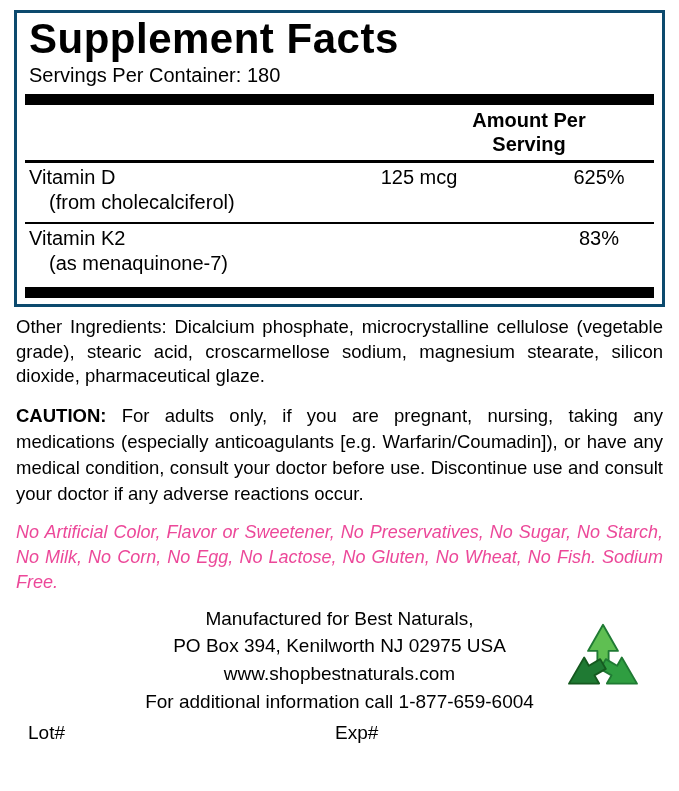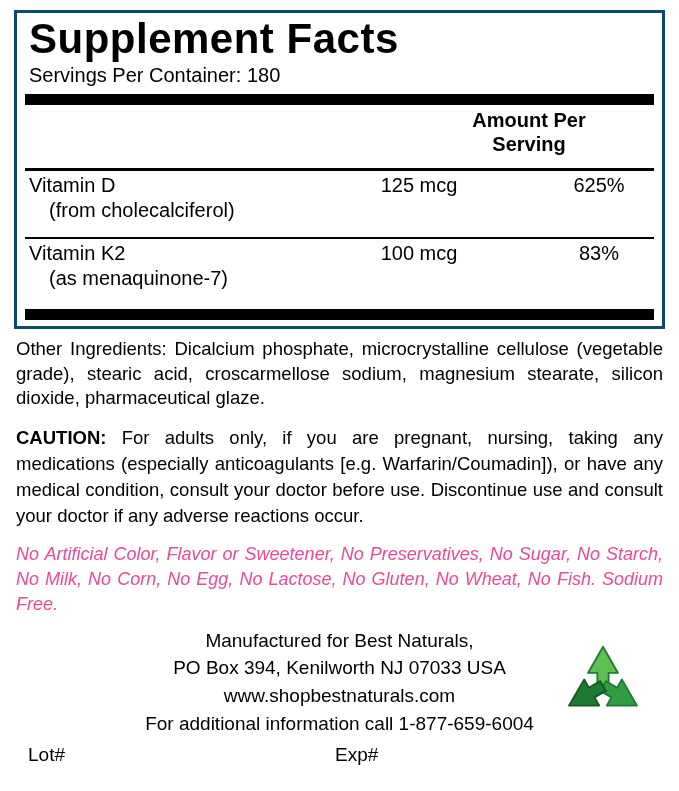--- a/index.html
+++ b/index.html
@@ -52,39 +52,39 @@
     margin: 0;
   }
   .rule-thin {
     border-top: 2px solid #000;
     margin: 0;
   }
   .hdr-row {
     display: flex;
     justify-content: flex-end;
     align-items: center;
-    padding: 3px 0 12px 0;
+    padding: 3px 0 4px 0;
     gap: 28px;
   }
   .hdr-amount {
     width: 250px;
     text-align: center;
     font-size: 20px;
     font-weight: bold;
     line-height: 1.2;
   }
   .hdr-dv {
     width: 110px;
     text-align: center;
     font-size: 20px;
     font-weight: bold;
     line-height: 1.2;
   }
   .nutrient {
-    padding: 3px 0 14px 0;
+    padding: 3px 0 7px 0;
   }
   .nut-main {
     display: flex;
     align-items: baseline;
   }
   .nut-name {
     flex: 1;
     font-size: 20px;
     margin-left: 4px;
   }
@@ -193,42 +193,41 @@
         <div class="nut-dv">625%</div>
       </div>
       <div class="nut-sub">(from cholecalciferol)</div>
     </div>
 
     <div class="rule-thin"></div>
 
     <div class="nutrient">
       <div class="nut-main">
         <div class="nut-name">Vitamin K2</div>
-        <div class="nut-amt">100 mcg</div>
         <div class="nut-dv">83%</div>
       </div>
       <div class="nut-sub">(as menaquinone-7)</div>
     </div>
 
     <div class="panel-bottom"></div>
   </div>
 
   <div class="other-ing">
     <b>Other Ingredients:</b><span> Dicalcium phosphate, microcrystalline cellulose (vegetable grade), stearic acid, croscarmellose sodium, magnesium stearate, silicon dioxide, pharmaceutical glaze.</span>
   </div>
 
   <div class="caution">
     <span class="cap">CAUTION:</span><span> For adults only, if you are pregnant, nursing, taking any medications (especially anticoagulants [e.g. Warfarin/Coumadin]),  or have any medical condition, consult your doctor before use. Discontinue use and consult your doctor if any adverse reactions occur.</span>
   </div>
 
   <div class="free-claims">No Artificial Color, Flavor or Sweetener, No Preservatives, No Sugar, No Starch, No Milk, No Corn,  No Egg, No Lactose, No Gluten, No Wheat, No Fish. Sodium Free.</div>
 
   <div class="footer">
     <span class="line">Manufactured for Best Naturals,</span>
-    <span class="line">PO Box 394, Kenilworth NJ 07033 USA</span>
+    <span class="line">PO Box 394, Kenilworth NJ 02975 USA</span>
     <span class="line">www.shopbestnaturals.com</span>
     <span class="line">For additional information call 1-877-659-6004</span>
 
     <div class="lot-row">
       <span class="lot">Lot#</span>
       <span class="exp">Exp#</span>
     </div>
 
     <svg class="recycle" viewBox="0 0 100 92" aria-hidden="true">
 

